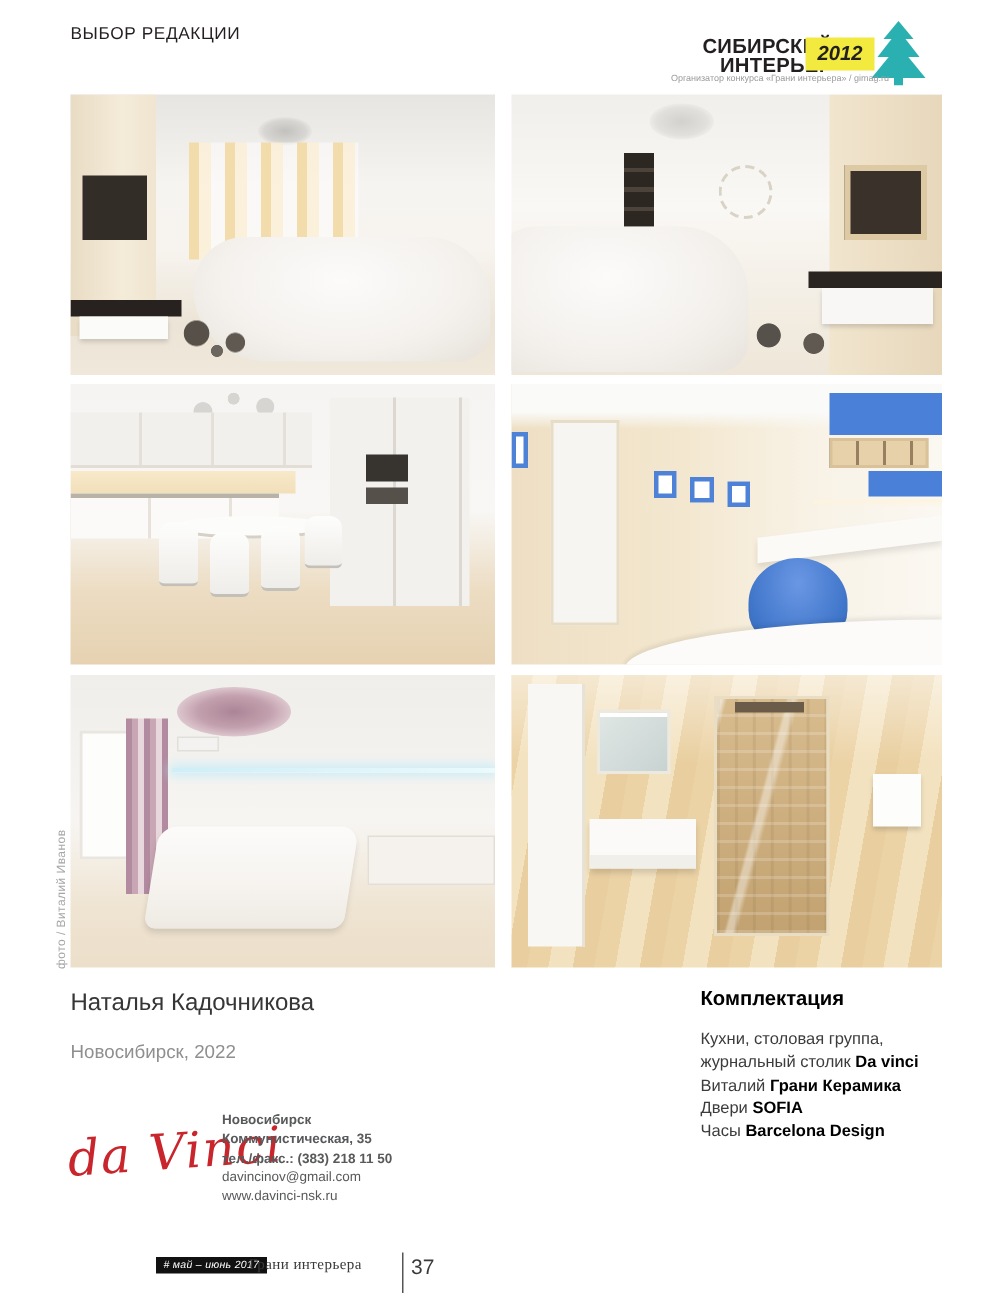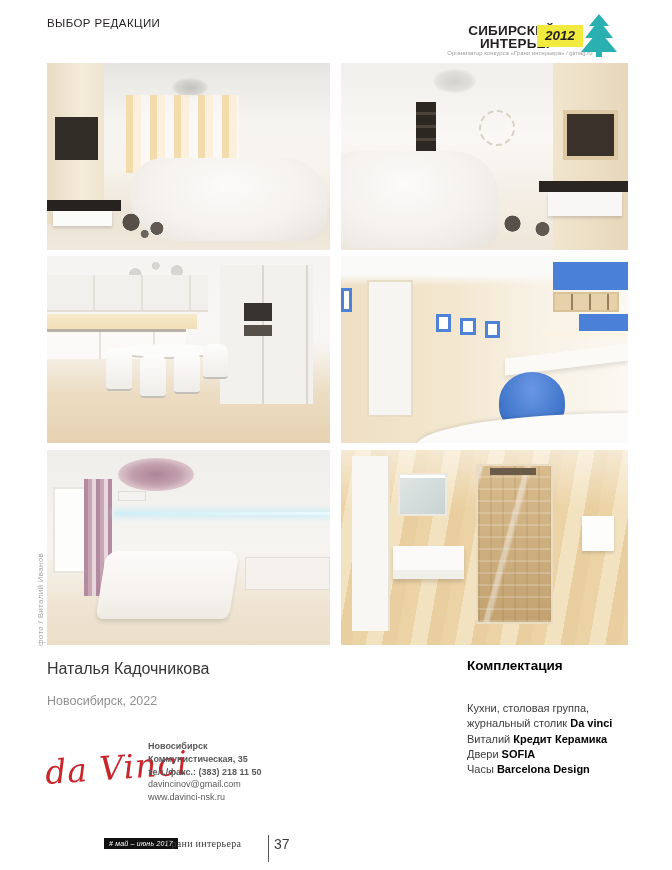--- a/index.html
+++ b/index.html
@@ -131,21 +131,21 @@
   
   .photo-credit { position:absolute; left:36px; top:646px; transform:rotate(-90deg); transform-origin:0 0;
                   font-size:8px; color:#a6a6a6; white-space:nowrap; letter-spacing:.3px; }
 
   
   .author-name { position:absolute; left:47px; top:660px; font-size:16px; color:#363636; }
   .author-loc { position:absolute; left:47px; top:694px; font-size:12.5px; color:#8f8f8f; }
 
   
   .equip { position:absolute; left:467px; top:658px; width:180px; }
-  .equip-title { font-size:13.5px; font-weight:bold; color:#000; margin-bottom:28px; }
+  .equip-title { font-size:13.5px; font-weight:bold; color:#000; margin-bottom:13px; }
   .equip-line { font-size:11px; line-height:15.3px; color:#3c3c3c; }
   .equip-line b { color:#000; }
 
   
   .brand-logo { position:absolute; left:45px; top:748px; font-family:"DejaVu Serif", serif; font-style:italic;
                 font-size:33px; color:#c9252c; transform:rotate(-4deg); letter-spacing:1px; }
   .brand-contact { position:absolute; left:148px; top:740px; font-size:9px; line-height:12.8px; color:#58595b; }
   .brand-contact .b { font-weight:bold; }
 
   
@@ -256,21 +256,21 @@
   <div class="photo-credit">фото / Виталий Иванов</div>
 
   <div class="author-name">Наталья Кадочникова</div>
   <div class="author-loc">Новосибирск, 2022</div>
 
   <div class="equip">
     <div class="equip-title">Комплектация</div>
     <div id="equip-lines">
         <div class="equip-line"><span>Кухни, столовая группа,</span></div>
         <div class="equip-line"><span>журнальный столик </span><b>Da vinci</b></div>
-        <div class="equip-line"><span>Виталий </span><b>Кредит Керамика</b></div>
+        <div class="equip-line"><span>Виталий </span><b>Грани Керамика</b></div>
         <div class="equip-line"><span>Двери </span><b>SOFIA</b></div>
         <div class="equip-line"><span>Часы </span><b>Barcelona Design</b></div>
       </div>
   </div>
 
   <div class="brand-logo">da Vinci</div>
   <div class="brand-contact" id="brand-contact">
       <div class="b">Новосибирск</div>
       <div class="b">Коммунистическая, 35</div>
       <div class="b">тел./факс.: (383) 218 11 50</div>

